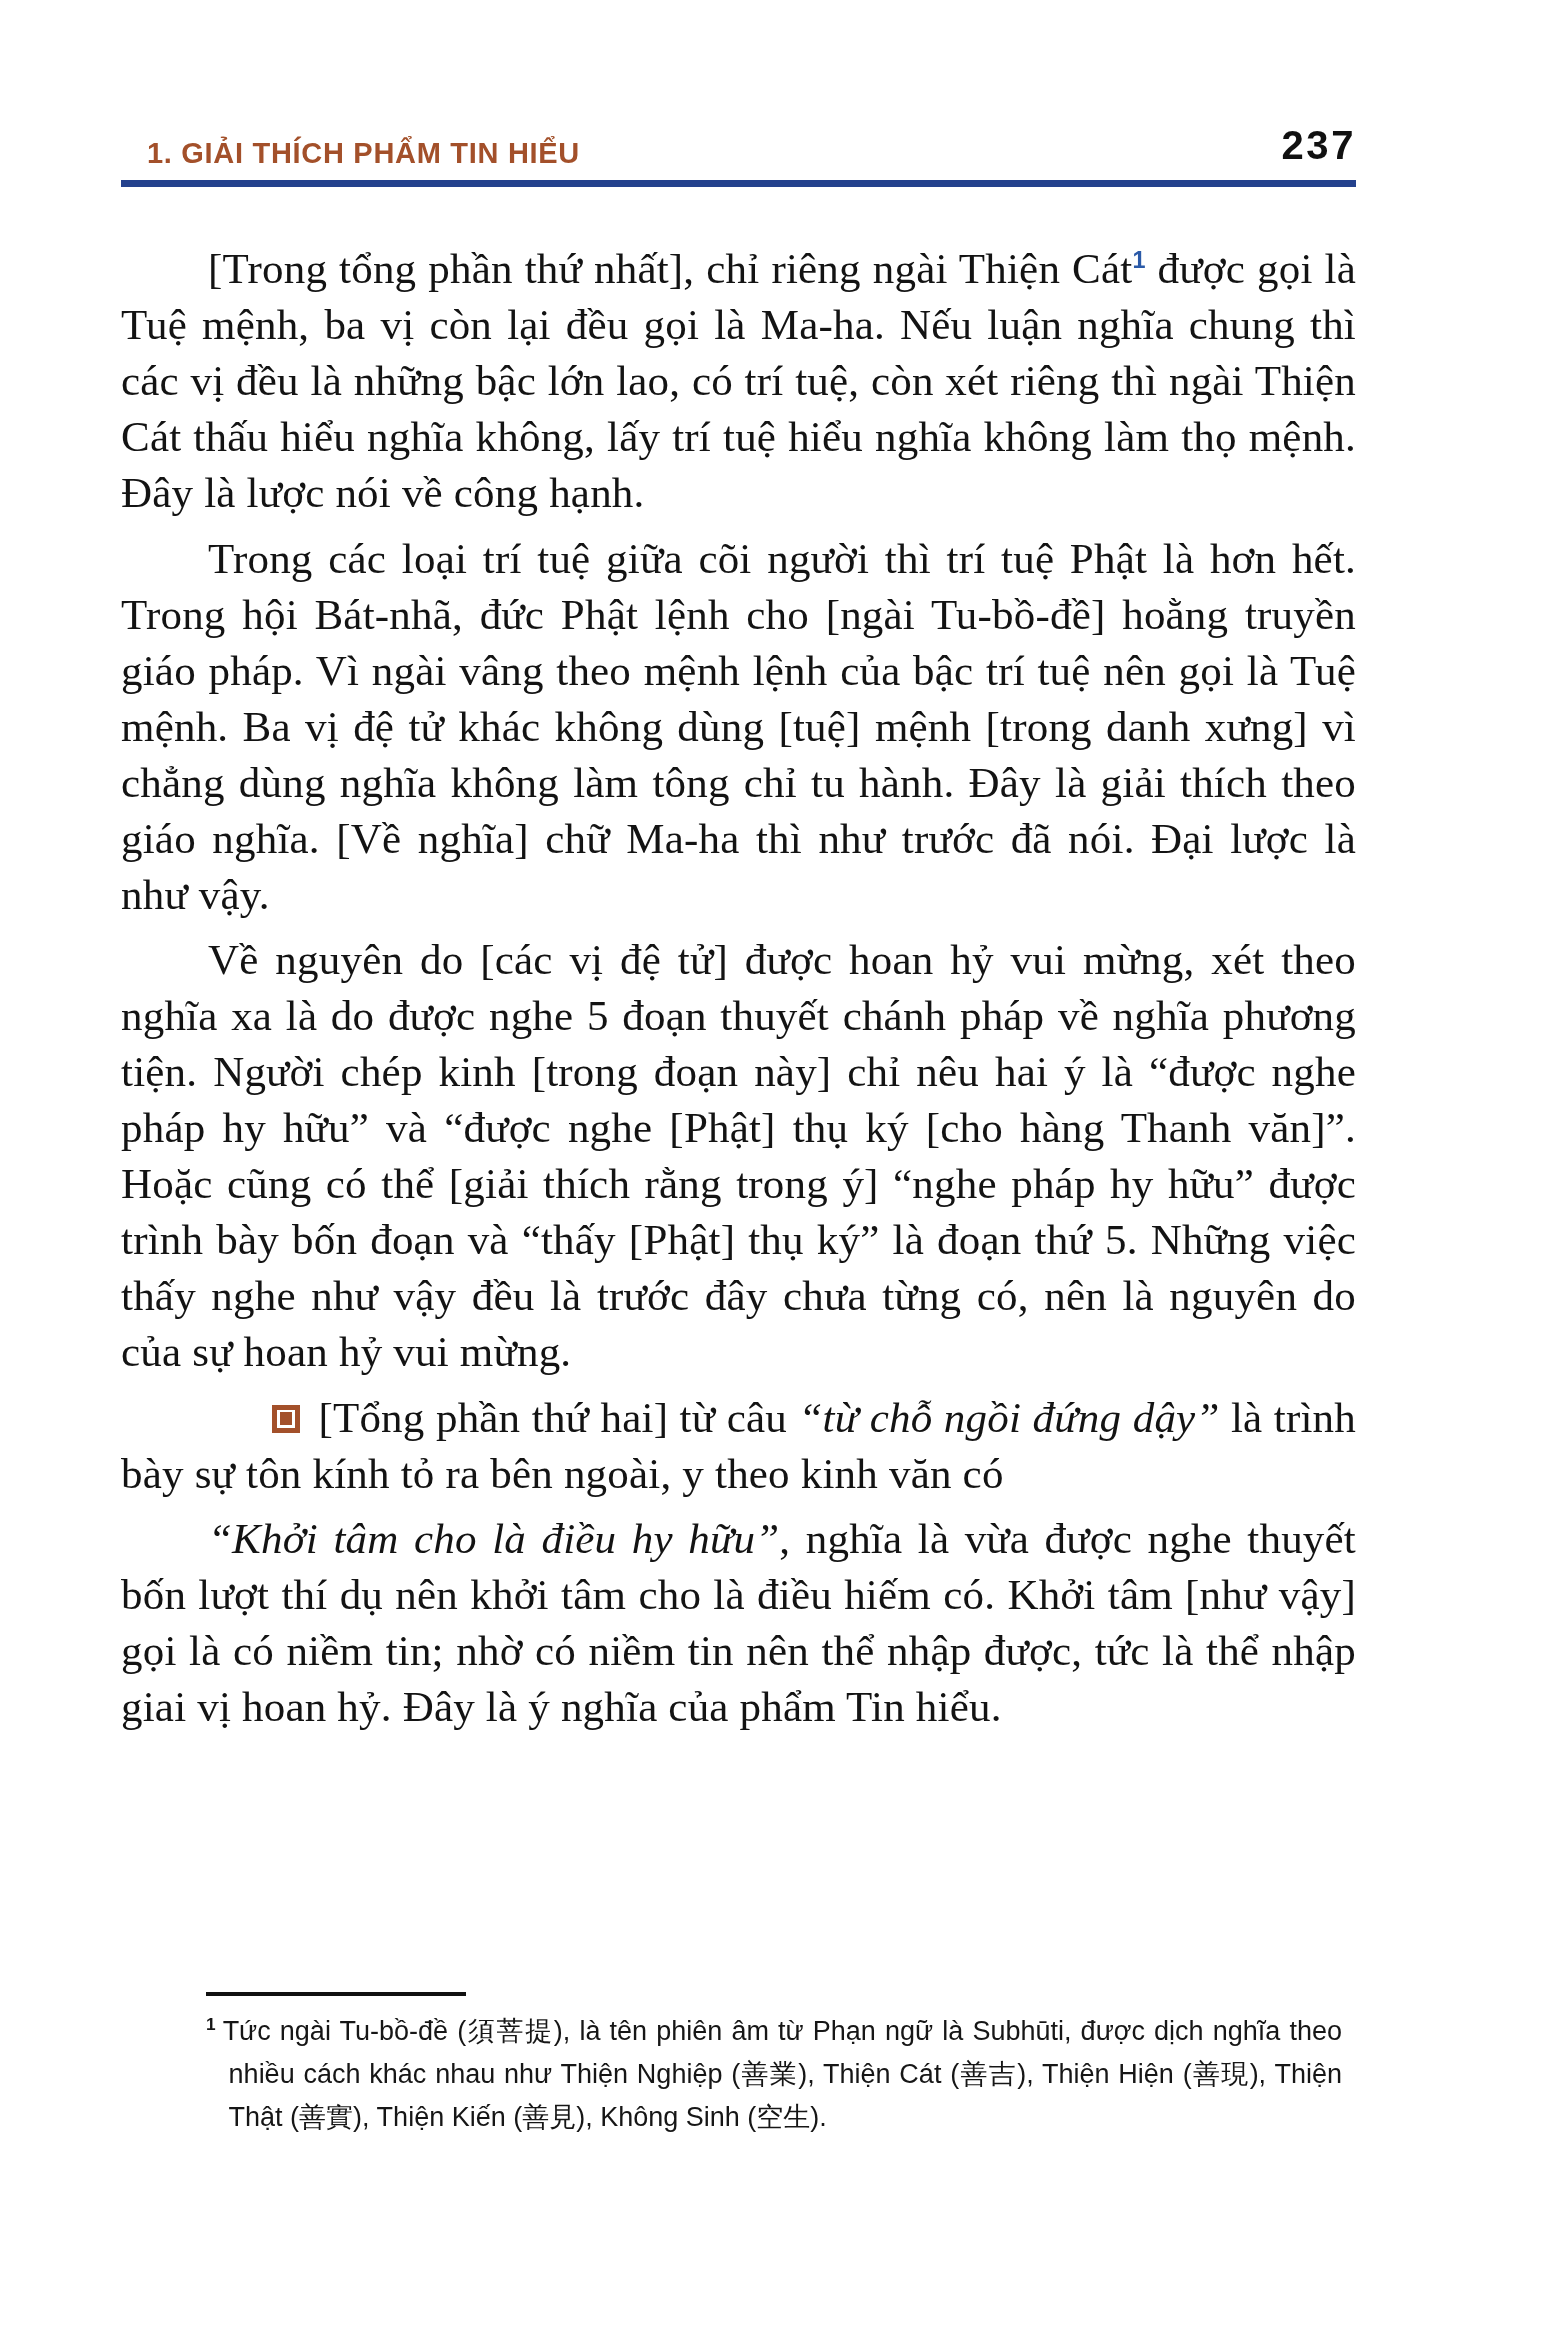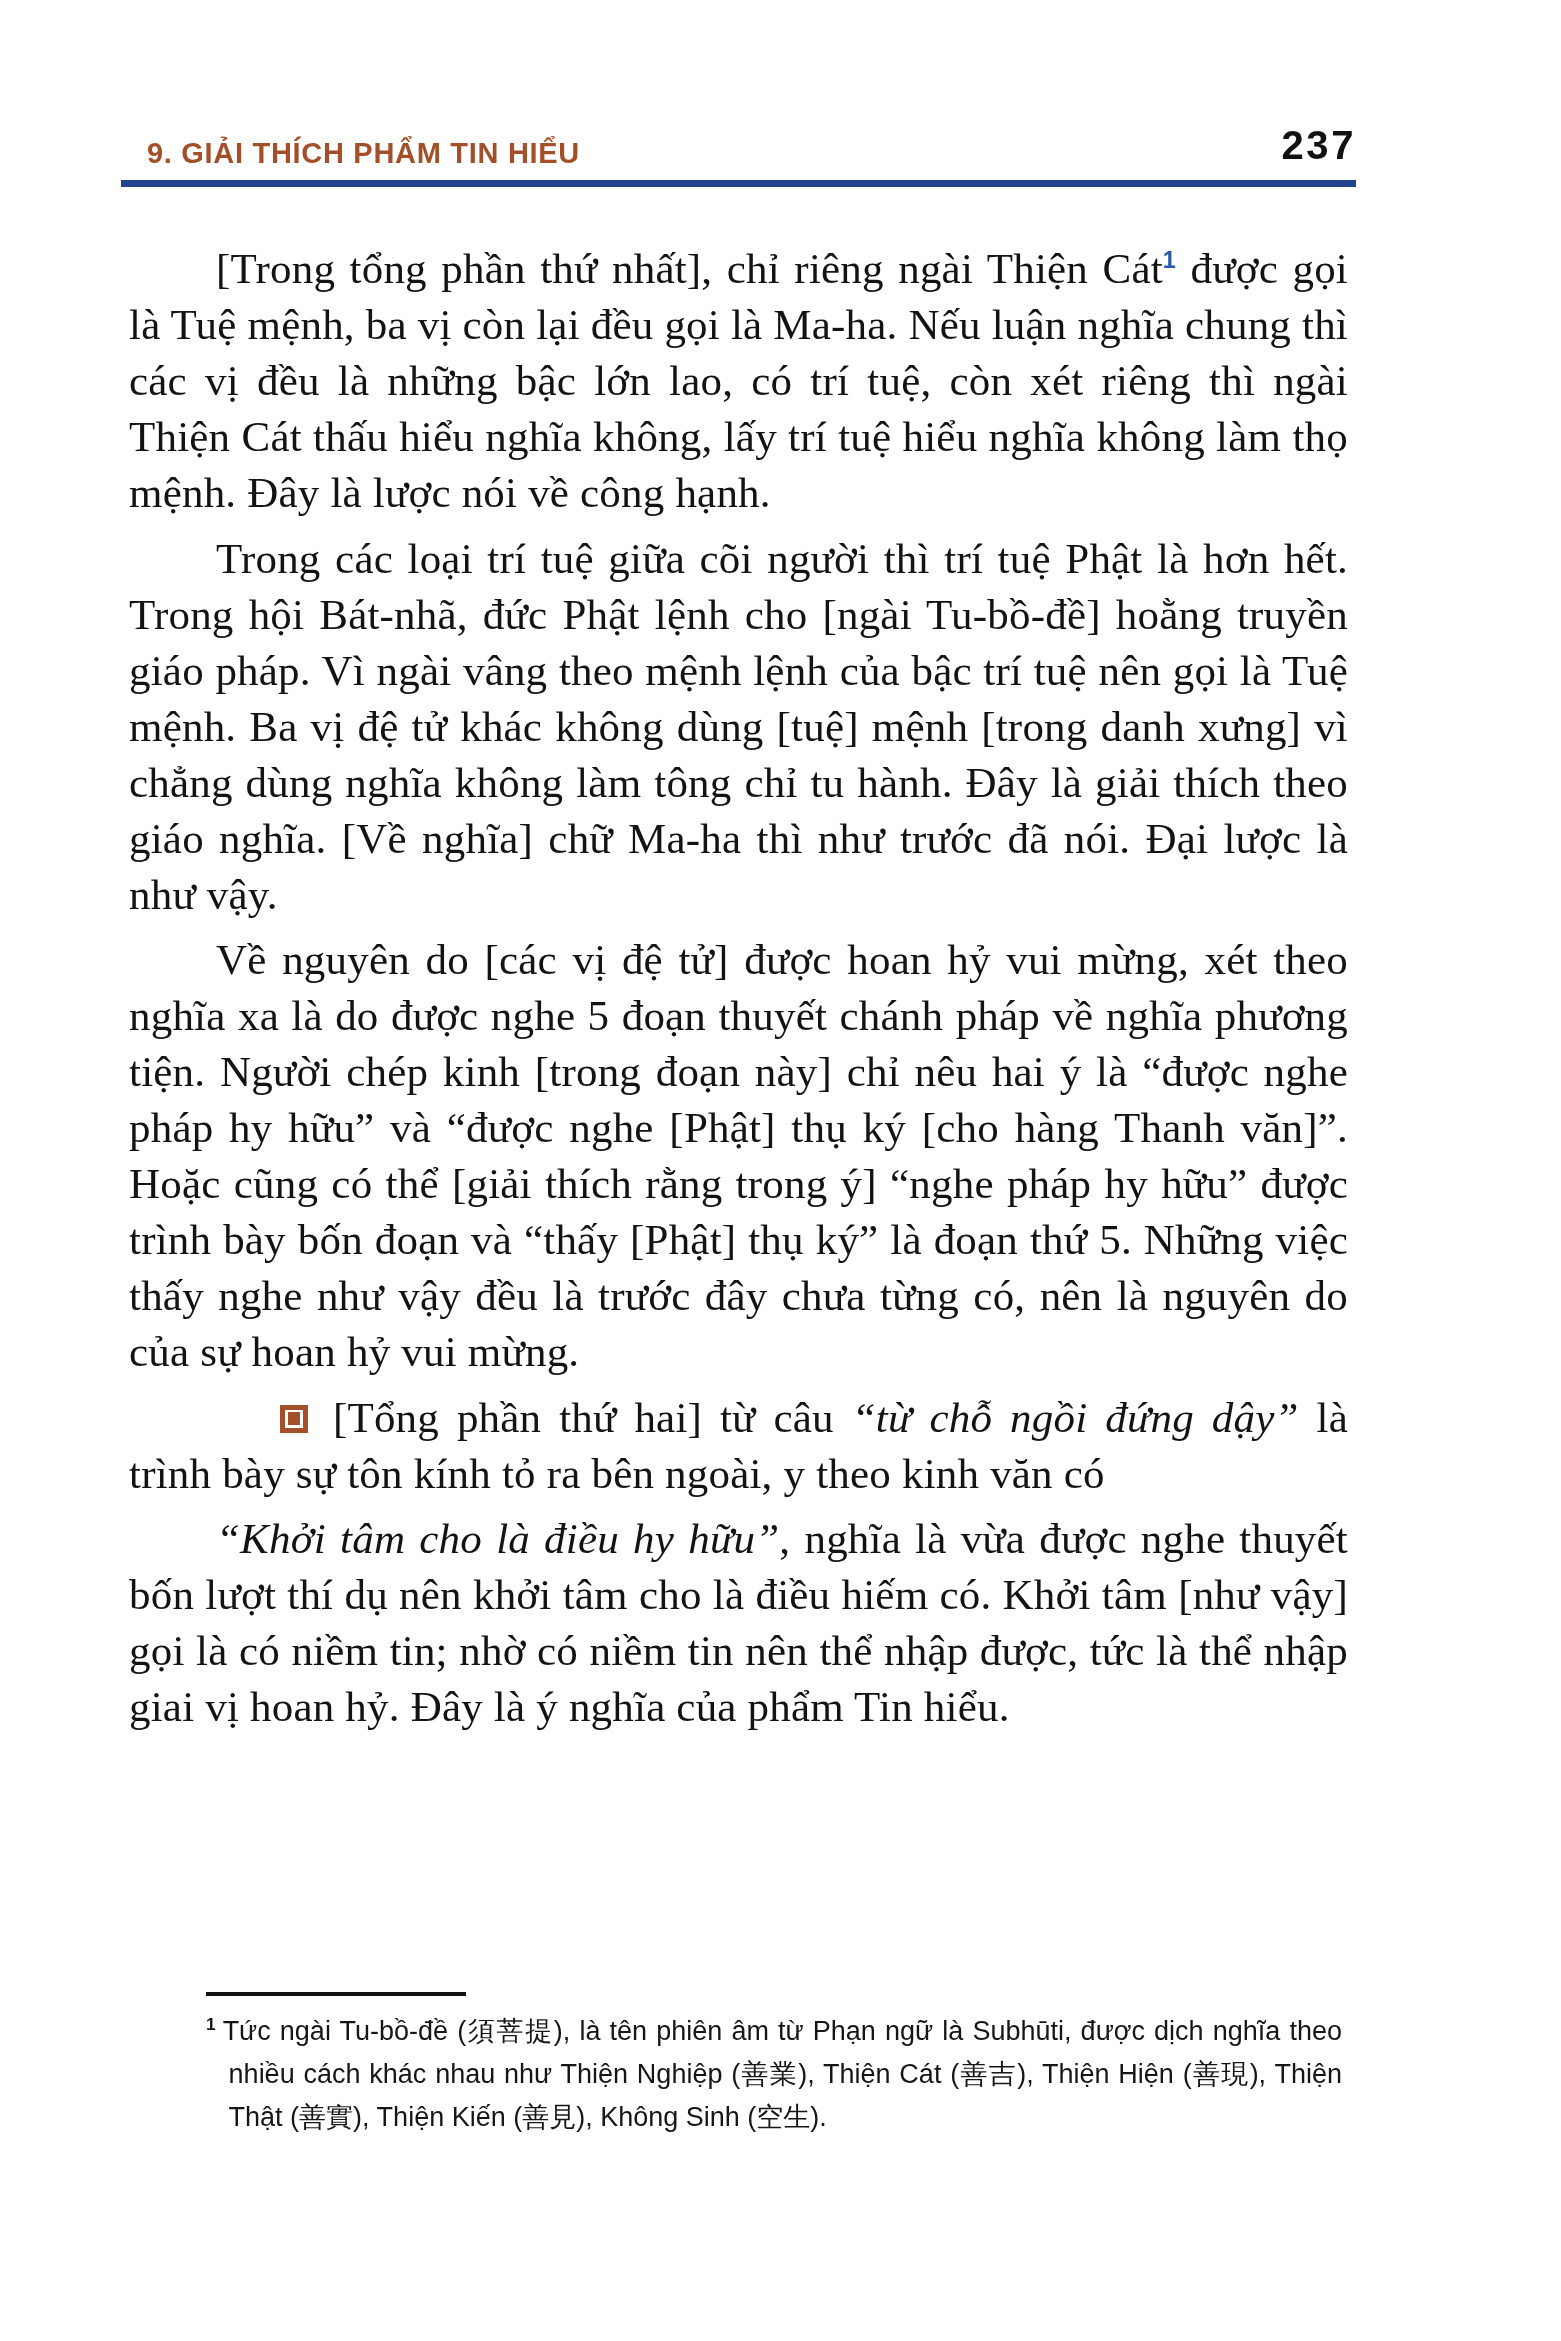--- a/index.html
+++ b/index.html
@@ -56,21 +56,21 @@
     margin-top:9.5px;
   }
   .body-text{
     margin-top:54px;
     font-size:43px;
     line-height:56px;
     text-align:justify;
     letter-spacing:0.2px;
   }
   .par{
-    margin:8px;
+    margin:0;
     text-indent:87px;
   }
   .par + .par{
     margin-top:9.5px;
   }
   .par-bullet{
     text-indent:151px;
   }
   .par em{
     font-style:italic;
@@ -127,21 +127,21 @@
     margin-right:7px;
   }
 </style>
 </head>
 <body>
 
 <div class="page">
   <div class="content">
 
     <div class="header-row">
-      <div class="header-title">9. GIẢI THÍCH PHẨM TIN HIỂU</div>
+      <div class="header-title">1. GIẢI THÍCH PHẨM TIN HIỂU</div>
       <div class="page-number">237</div>
     </div>
 
     <div class="header-rule"></div>
 
     <div class="body-text">
         <p class="par"><span>[Trong tổng phần thứ nhất], chỉ riêng ngài Thiện Cát</span><sup class="fn-ref">1</sup><span> được gọi là Tuệ mệnh, ba vị còn lại đều gọi là Ma-ha. Nếu luận nghĩa chung thì các vị đều là những bậc lớn lao, có trí tuệ, còn xét riêng thì ngài Thiện Cát thấu hiểu nghĩa không, lấy trí tuệ hiểu nghĩa không làm thọ mệnh. Đây là lược nói về công hạnh.</span></p>
         <p class="par"><span>Trong các loại trí tuệ giữa cõi người thì trí tuệ Phật là hơn hết. Trong hội Bát-nhã, đức Phật lệnh cho [ngài Tu-bồ-đề] hoằng truyền giáo pháp. Vì ngài vâng theo mệnh lệnh của bậc trí tuệ nên gọi là Tuệ mệnh. Ba vị đệ tử khác không dùng [tuệ] mệnh [trong danh xưng] vì chẳng dùng nghĩa không làm tông chỉ tu hành. Đây là giải thích theo giáo nghĩa. [Về nghĩa] chữ Ma-ha thì như trước đã nói. Đại lược là như vậy.</span></p>
         <p class="par"><span>Về nguyên do [các vị đệ tử] được hoan hỷ vui mừng, xét theo nghĩa xa là do được nghe 5 đoạn thuyết chánh pháp về nghĩa phương tiện. Người chép kinh [trong đoạn này] chỉ nêu hai ý là “được nghe pháp hy hữu” và “được nghe [Phật] thụ ký [cho hàng Thanh văn]”. Hoặc cũng có thể [giải thích rằng trong ý] “nghe pháp hy hữu” được trình bày bốn đoạn và “thấy [Phật] thụ ký” là đoạn thứ 5. Những việc thấy nghe như vậy đều là trước đây chưa từng có, nên là nguyên do của sự hoan hỷ vui mừng.</span></p>
         <p class="par par-bullet"><span class="sq-bullet"><span class="sq-bullet-core"></span></span><span> [Tổng phần thứ hai] từ câu </span><em>“từ chỗ ngồi đứng dậy”</em><span> là trình bày sự tôn kính tỏ ra bên ngoài, y theo kinh văn có</span></p>

